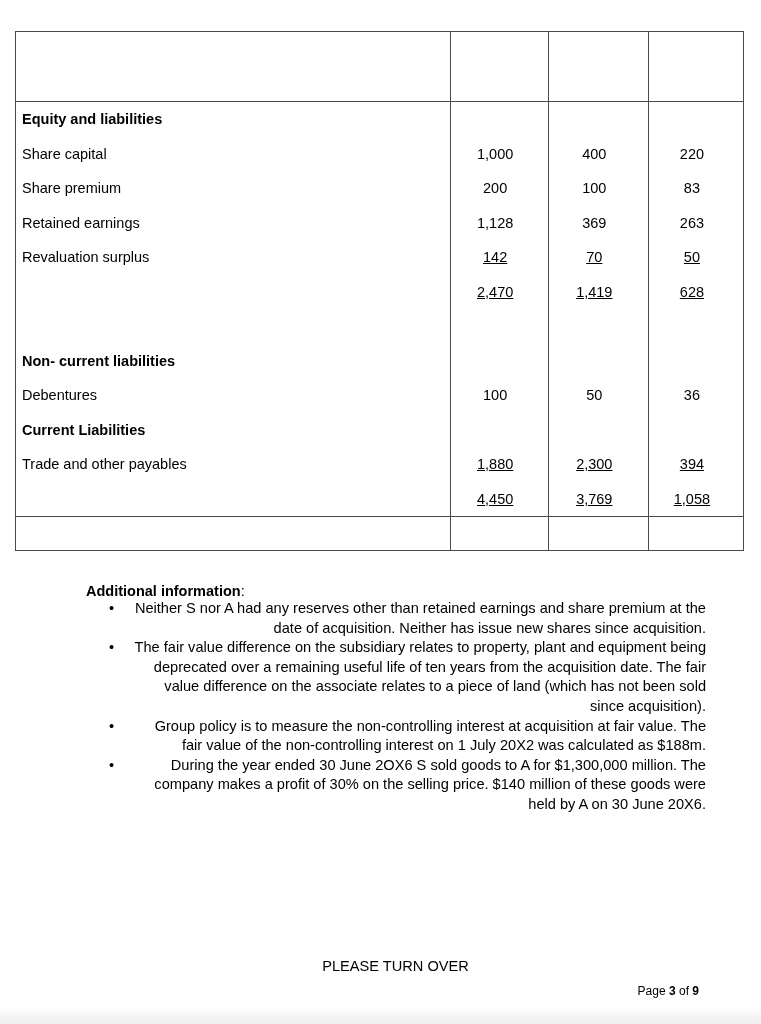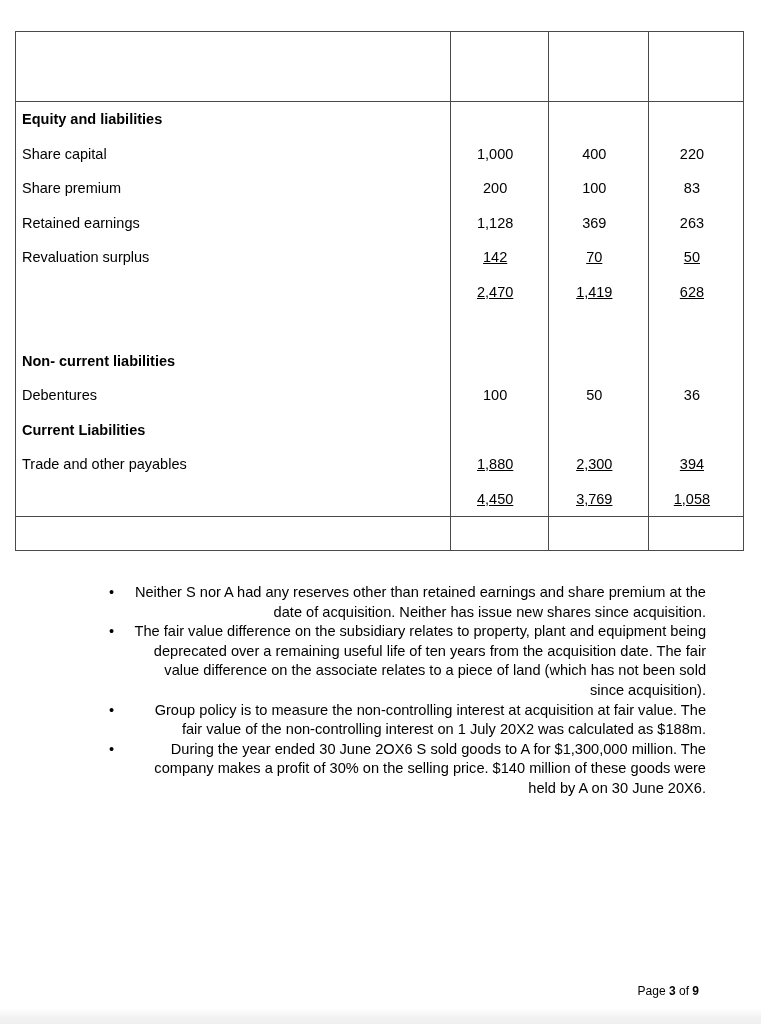--- a/index.html
+++ b/index.html
@@ -261,37 +261,41 @@
             </td>
           <td>
               <div class="spacer-bot"></div>
             </td>
         </tr>
       </tbody>
     </table>
   </div>
 
   <div class="addinfo">
+    <div class="addinfo-title"><span>Additional information</span><span class="colon">:</span></div>
     <ul class="bullets" id="bullet-list">
         <li class="b1">
           <span class="bullet-dot">•</span>
           <p>Neither S nor A had any reserves other than retained earnings and share premium at the date of acquisition. Neither has issue new shares since acquisition.</p>
         </li>
         <li class="b2">
           <span class="bullet-dot">•</span>
           <p>The fair value difference on the subsidiary relates to property, plant and equipment being deprecated over a remaining useful life of ten years from the acquisition date. The fair value difference on the associate relates to a piece of land (which has not been sold since acquisition).</p>
         </li>
         <li class="b3">
           <span class="bullet-dot">•</span>
           <p>Group policy is to measure the non-controlling interest at acquisition at fair value. The fair value of the non-controlling interest on 1 July 20X2 was calculated as $188m.</p>
         </li>
         <li class="b4">
           <span class="bullet-dot">•</span>
           <p>During the year ended 30 June 2OX6 S sold goods to A for $1,300,000 million. The company makes a profit of 30% on the selling price. $140 million of these goods were held by A on 30 June 20X6.</p>
         </li>
       </ul>
   </div>
 
+  <div class="turnover">
+    <span>PLEASE TURN OVER</span>
+  </div>
 
   <div class="pagenum"><span>Page </span><b>3</b><span> of </span><b>9</b></div>
 
   <div class="bottom-band"></div>
 </div>
 
 </body></html>

